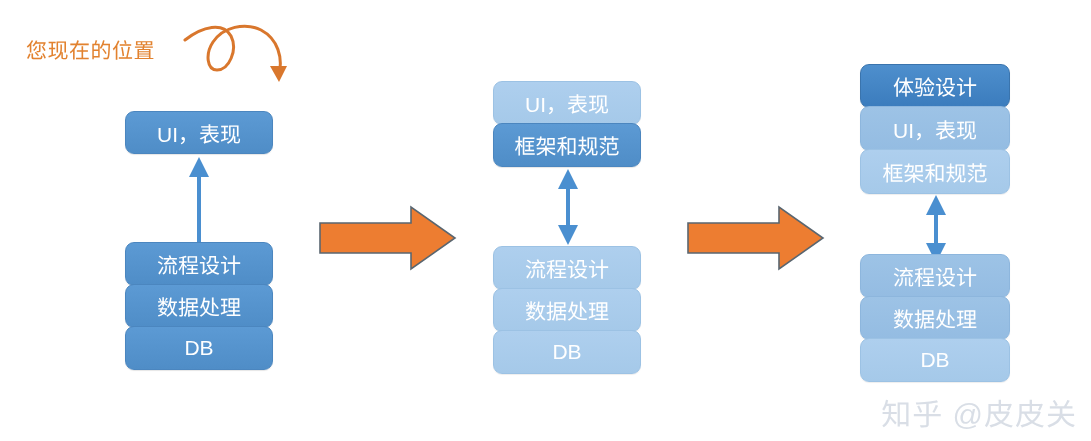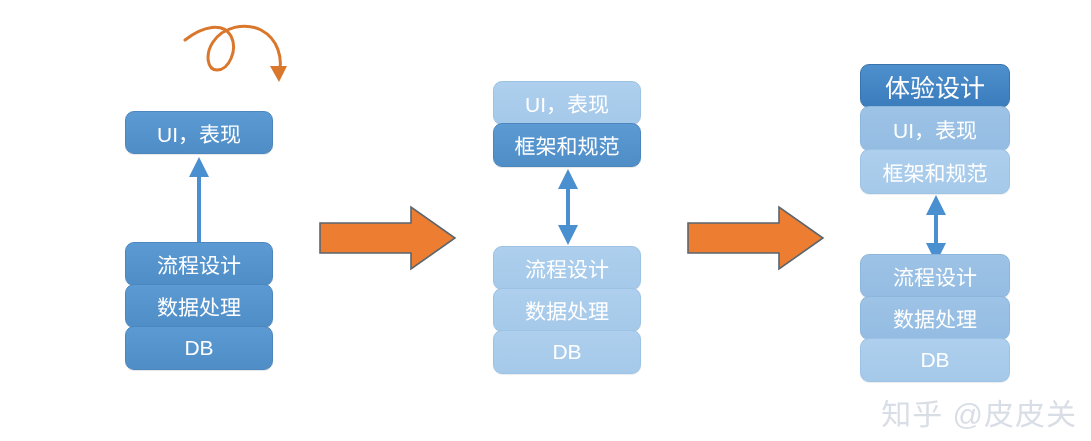--- a/index.html
+++ b/index.html
@@ -106,20 +106,21 @@
     white-space: nowrap;
     letter-spacing: 1px;
     opacity: 0.95;
   }
 </style>
 </head>
 <body>
 
 <div id="canvas">
 
+  <div class="annot-text">您现在的位置</div>
 
   <svg class="annot-arrow" viewBox="0 0 125 82">
     <path d="M2 20 C20 6, 40 2, 48 16 C55 30, 46 50, 34 50 C24 50, 22 34, 30 22
              C40 7, 62 2, 78 10 C95 19, 100 38, 96 54" fill="none" stroke="#D9772D" stroke-width="3" stroke-linecap="round" stroke-linejoin="round"></path>
     <path d="M87 46 L96 62 L104 46 Z" fill="#D9772D"></path>
   </svg>
 
   <div class="column">
 
     <div class="stack" id="s1-upper" style="left:125px; top:111px; width:148px;">
@@ -180,21 +181,21 @@
     </div>
   </div>
 
   <svg class="block-arrow" style="left:686px; top:204px; width:140px; height:68px;" viewBox="0 0 140 68">
     <path d="M2 19 L93 19 L93 3 L137 34 L93 65 L93 49 L2 49 Z" fill="#ED7D31" stroke="#5a6670" stroke-width="1.6" stroke-linejoin="miter"></path>
   </svg>
 
   <div class="column">
 
     <div class="stack" id="s3-upper" style="left:860px; top:64px; width:150px;">
-      <div class="node tone-dark" style="height:44px; font-size:25px;">
+      <div class="node tone-dark" style="height:44px; font-size:21px;">
         <span>体验设计</span>
       </div>
       <div class="node tone-midlight" style="height:45px; font-size:21px;">
         <span>UI，表现</span>
       </div>
       <div class="node tone-light" style="height:45px; font-size:21px;">
         <span>框架和规范</span>
       </div>
     </div>
 

